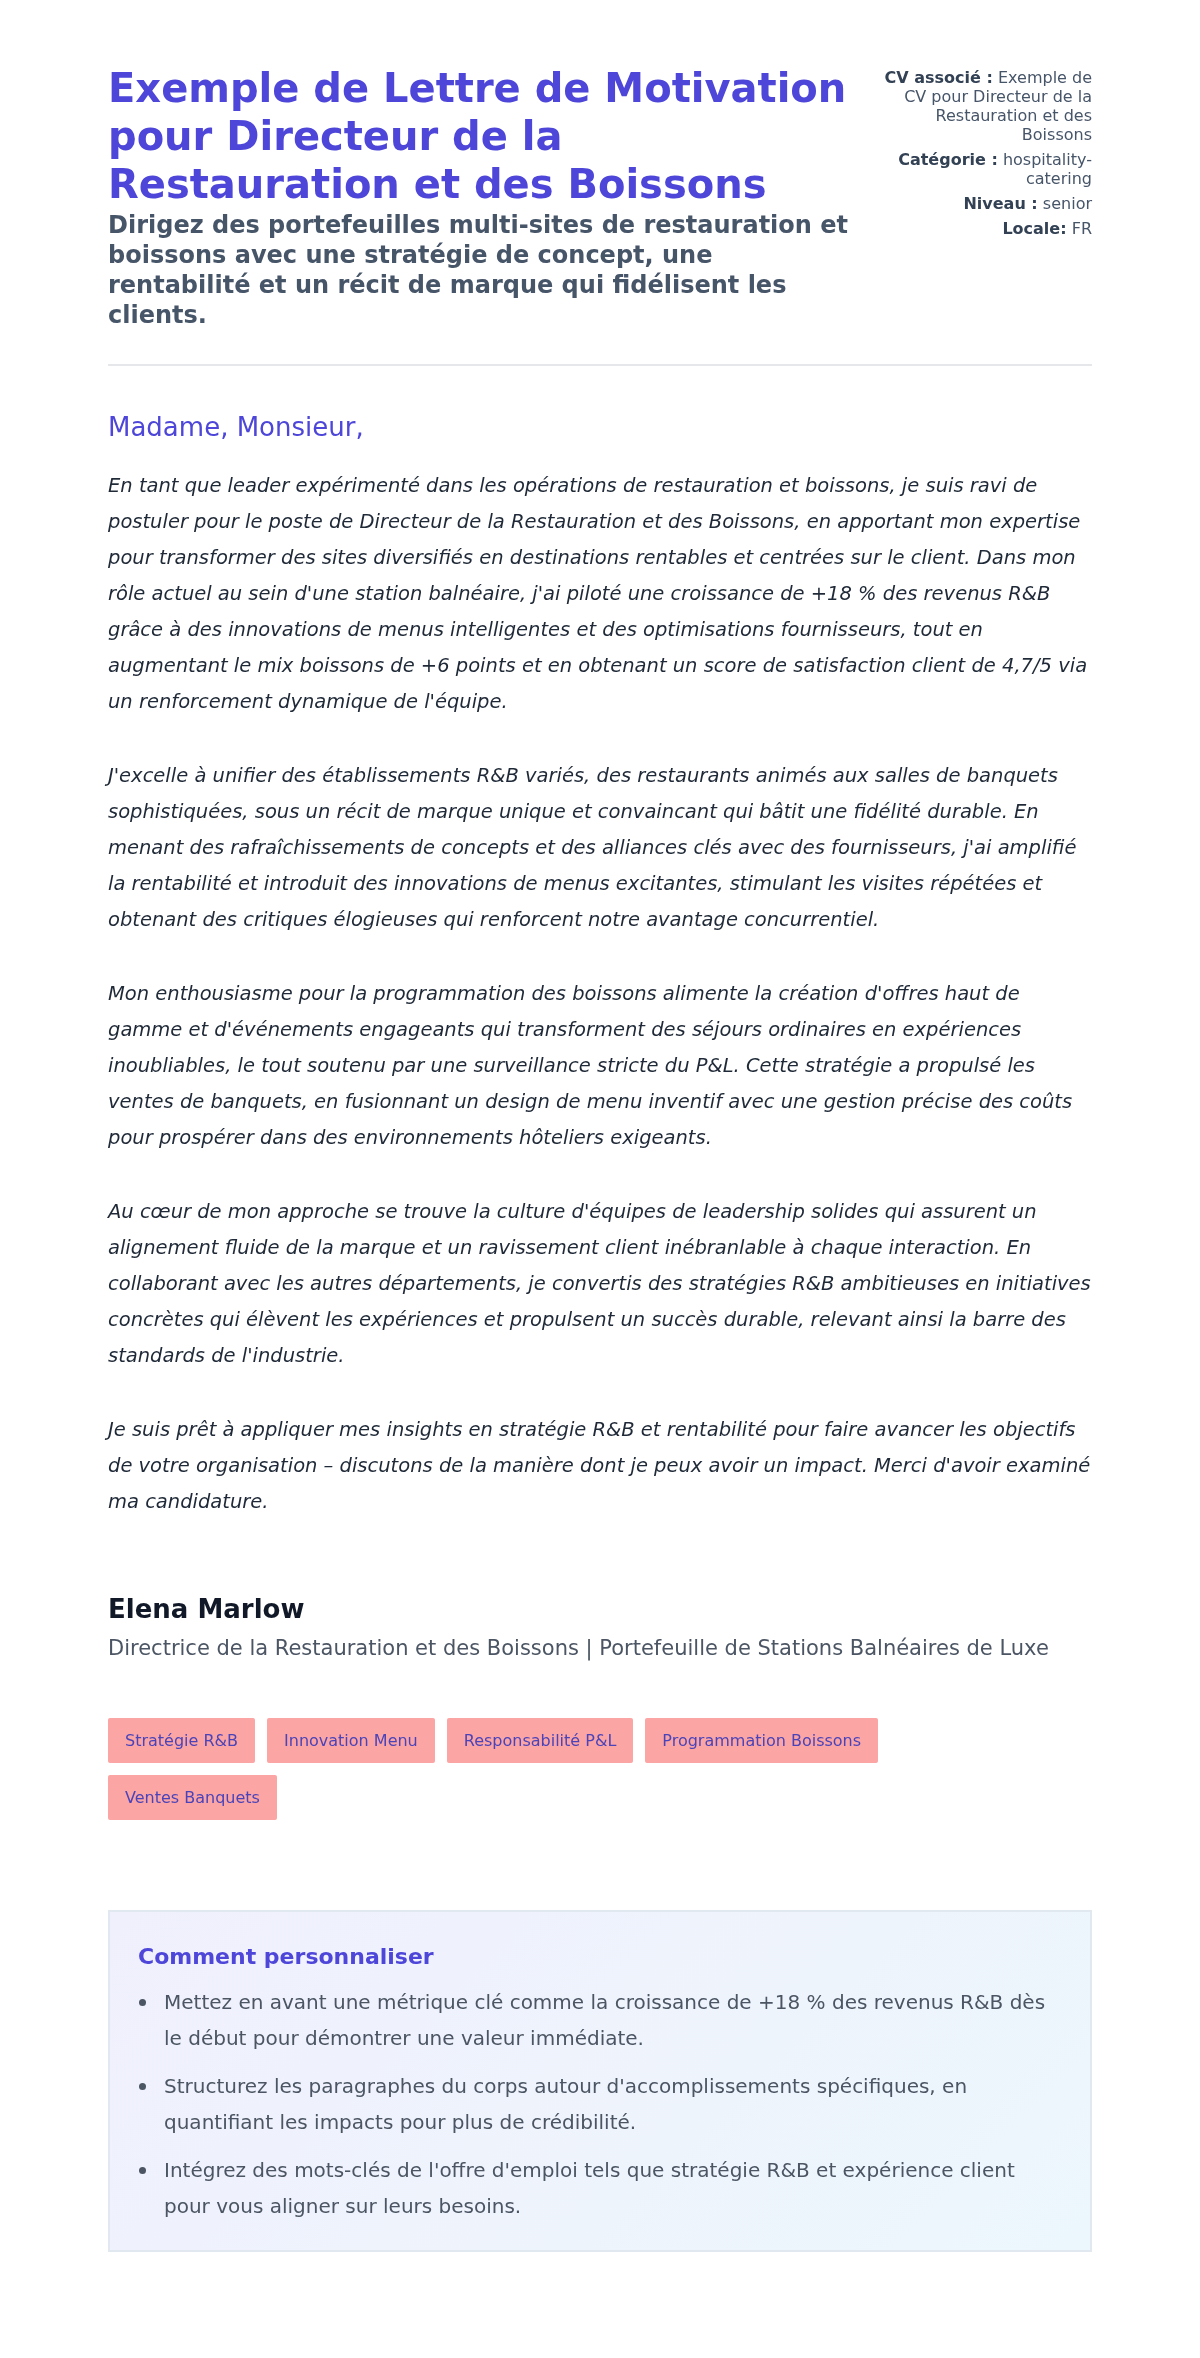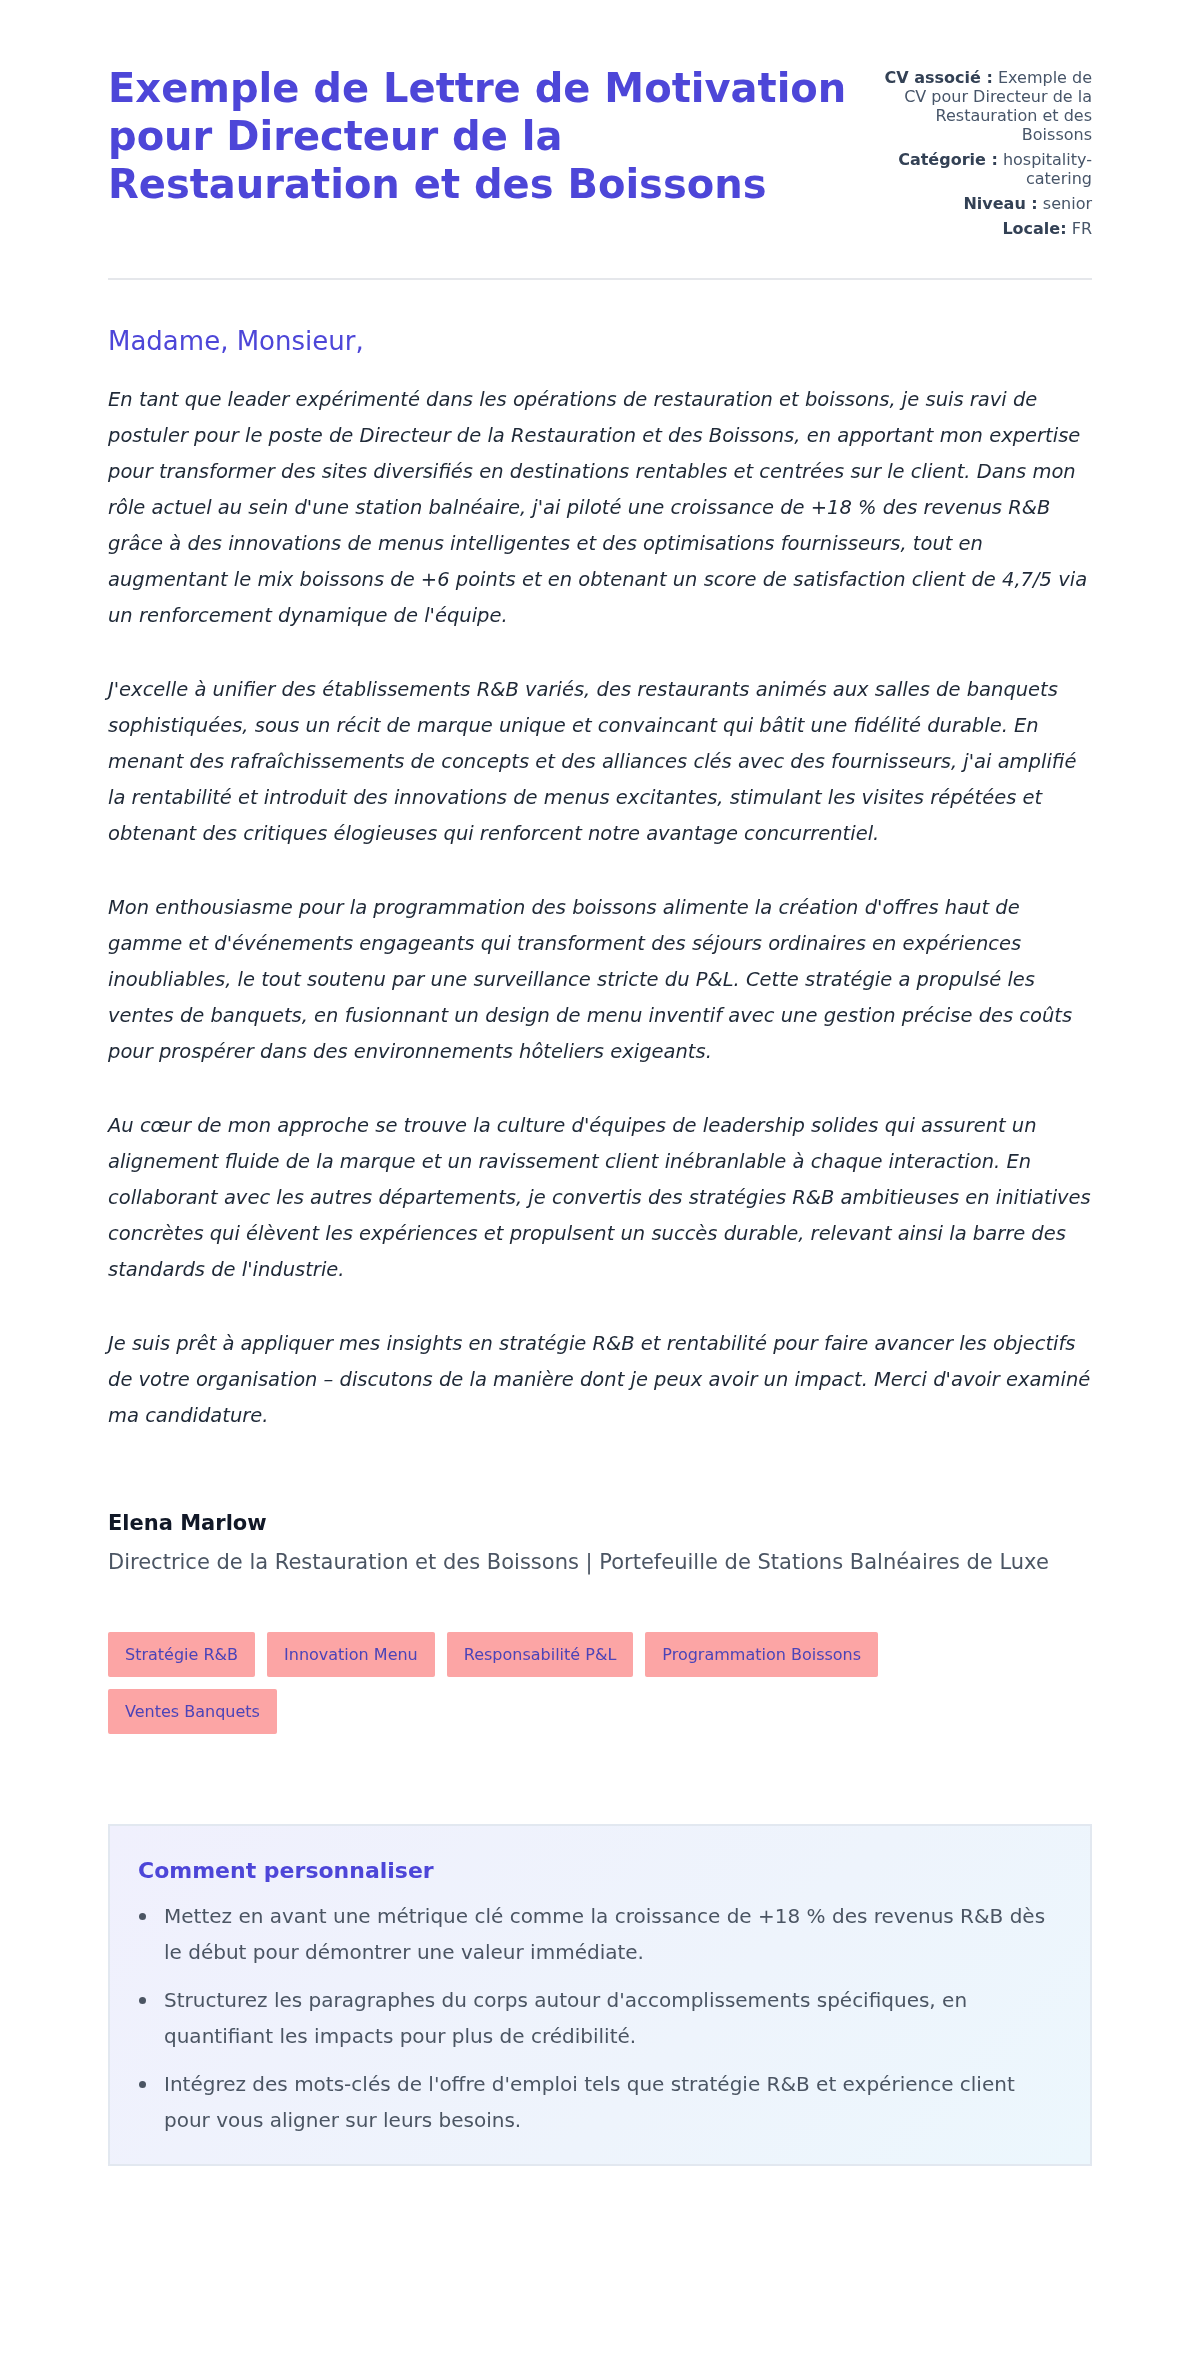--- a/index.html
+++ b/index.html
@@ -57,21 +57,21 @@
     .body-paragraphs { margin-top: 28px; }
     .para {
       font-size: 19.5px;
       line-height: 36px;
       color: #1f2937;
       margin-bottom: 38px;
       font-style: italic;
     }
     .signature { margin-top: 76px; }
     .sig-name {
-      font-size: 21px;
+      font-size: 26px;
       font-weight: bold;
       color: #111827;
       line-height: 26px;
     }
     .sig-title {
       margin-top: 12px;
       font-size: 21px;
       color: #4b5563;
       line-height: 28px;
     }
@@ -127,20 +127,21 @@
     }
   </style>
 </head>
 <body>
 
 <div class="page">
 
   <header class="header">
     <div class="header-left">
       <h1 class="title">Exemple de Lettre de Motivation pour Directeur de la Restauration et des Boissons</h1>
+      <h2 class="subtitle">Dirigez des portefeuilles multi-sites de restauration et boissons avec une stratégie de concept, une rentabilité et un récit de marque qui fidélisent les clients.</h2>
     </div>
     <div class="meta">
       <div class="meta-row">
         <span class="meta-label">CV associé :</span>
         <span>Exemple de CV pour Directeur de la Restauration et des Boissons</span>
       </div>
       <div class="meta-row">
         <span class="meta-label">Catégorie :</span>
         <span>hospitality-catering</span>
       </div>

